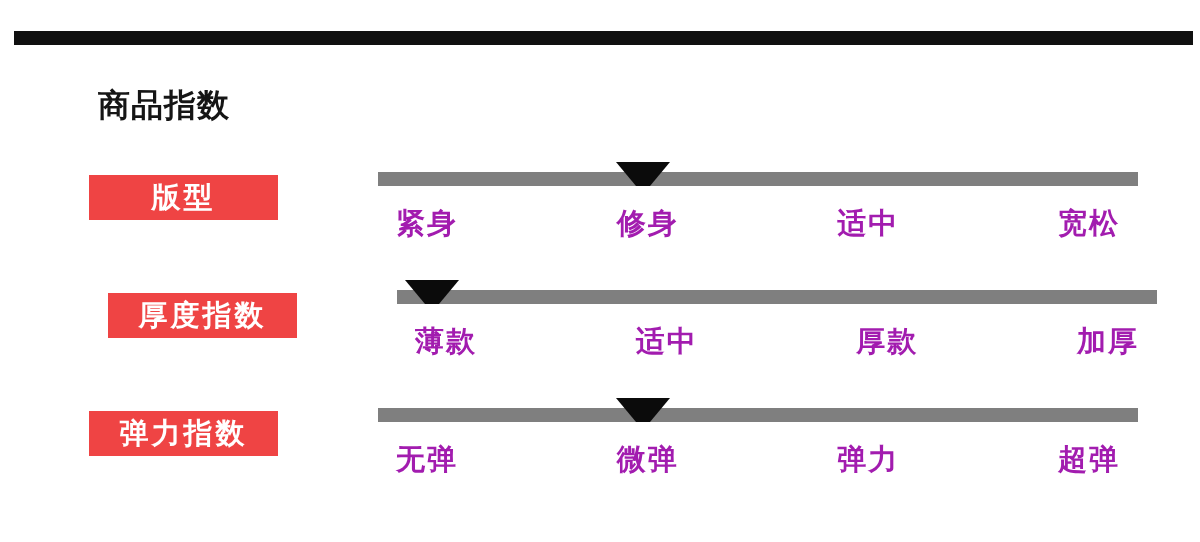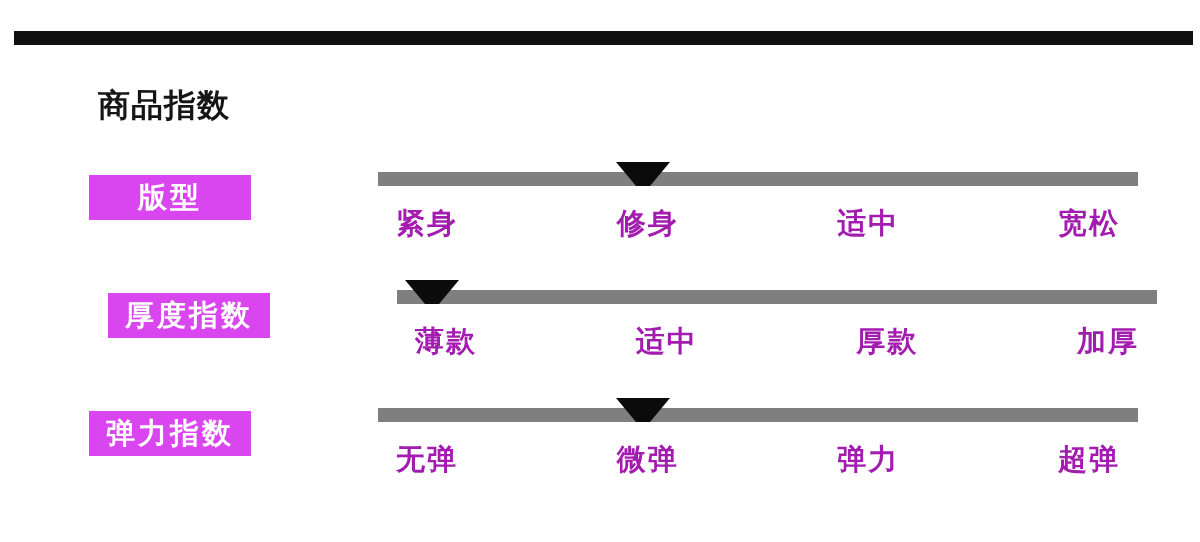--- a/index.html
+++ b/index.html
@@ -42,23 +42,23 @@
     height: 64px;
   }
   .index-row.row-1 { top: 158px; }
   .index-row.row-2 { top: 276px; margin-left: 19px; }
   .index-row.row-3 { top: 394px; }
 
   .row-label {
     position: absolute;
     left: 75px;
     top: 3px;
-    width: 162px;
+    width: 189px;
     height: 45px;
-    background: #d946ef;
+    background: #ef4444;
     display: flex;
     align-items: center;
     justify-content: center;
     color: #ffffff;
     font-size: 29px;
     font-weight: 700;
     letter-spacing: 3px;
     white-space: nowrap;
   }
 

